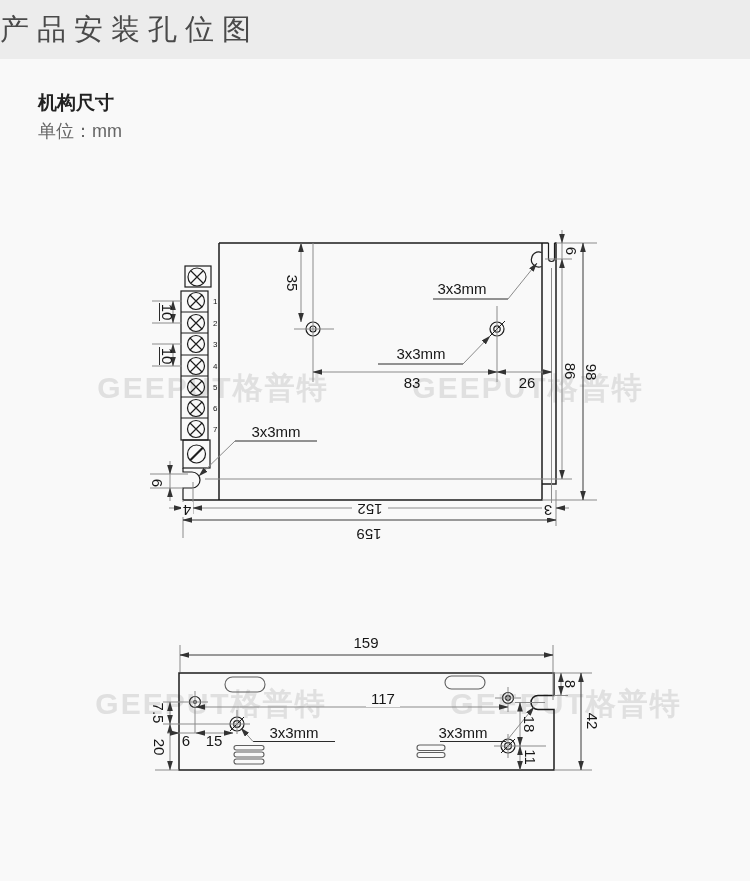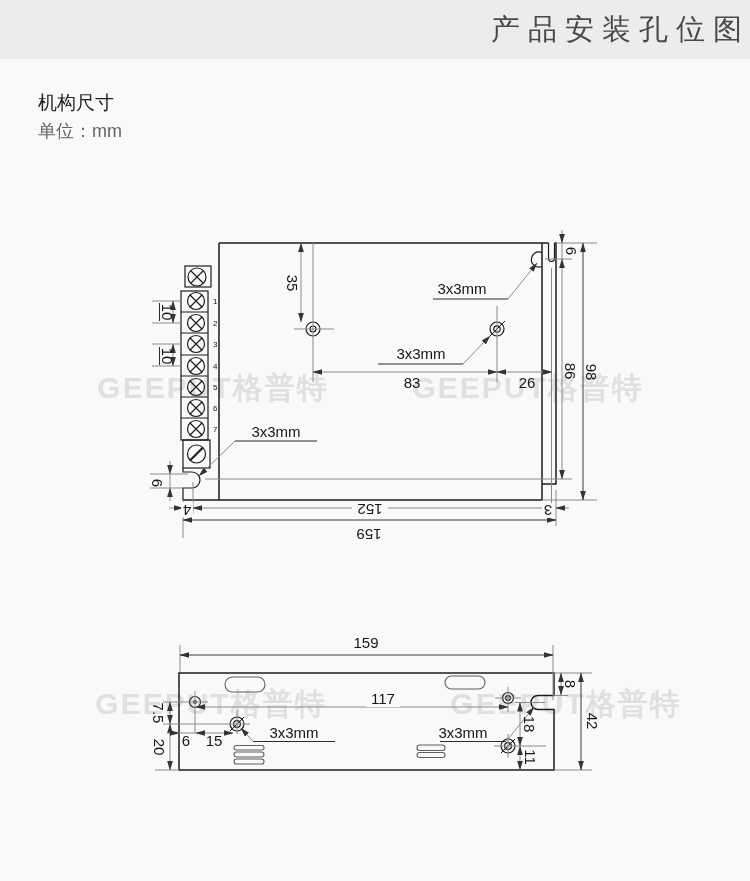--- a/index.html
+++ b/index.html
@@ -1,21 +1,21 @@
 <!DOCTYPE html>
 <html><head>
 <meta charset="utf-8">
 <style>
   html,body{margin:0;padding:0;}
   .page{position:relative;width:750px;height:881px;background:#f9f9f9;overflow:hidden;
         font-family:"Liberation Sans",sans-serif;}
   .header{position:absolute;left:0;top:0;width:750px;height:59px;background:#ececec;
-          display:flex;align-items:center;justify-content:flex-end;}
+          display:flex;align-items:center;justify-content:flex-start;}
   .header .title{font-size:29px;color:#4a4a4a;letter-spacing:8px;font-weight:500;}
-  .sec-head{position:absolute;left:38px;top:90px;font-size:19px;font-weight:normal;color:#222;}
+  .sec-head{position:absolute;left:38px;top:90px;font-size:19px;font-weight:bold;color:#222;}
   .sec-unit{position:absolute;left:38px;top:119px;font-size:18px;color:#666;}
   svg{position:absolute;left:0;top:0;}
   .ol{stroke:#1c1c1c;stroke-width:1.5;fill:none;}
   .ol2{stroke:#1c1c1c;stroke-width:1.2;fill:none;}
   .thin{stroke:#1c1c1c;stroke-width:1;fill:none;}
   .dim{stroke:#8b8b8b;stroke-width:1;fill:none;}
   .dimb{stroke:#3a3a3a;stroke-width:1;fill:none;}
   .vent{stroke:#5f5f5f;stroke-width:1.1;fill:none;}
   .ul{stroke:#2b2b2b;stroke-width:1;fill:none;}
   text.d{font-family:"Liberation Sans",sans-serif;font-size:15px;fill:#161616;}

